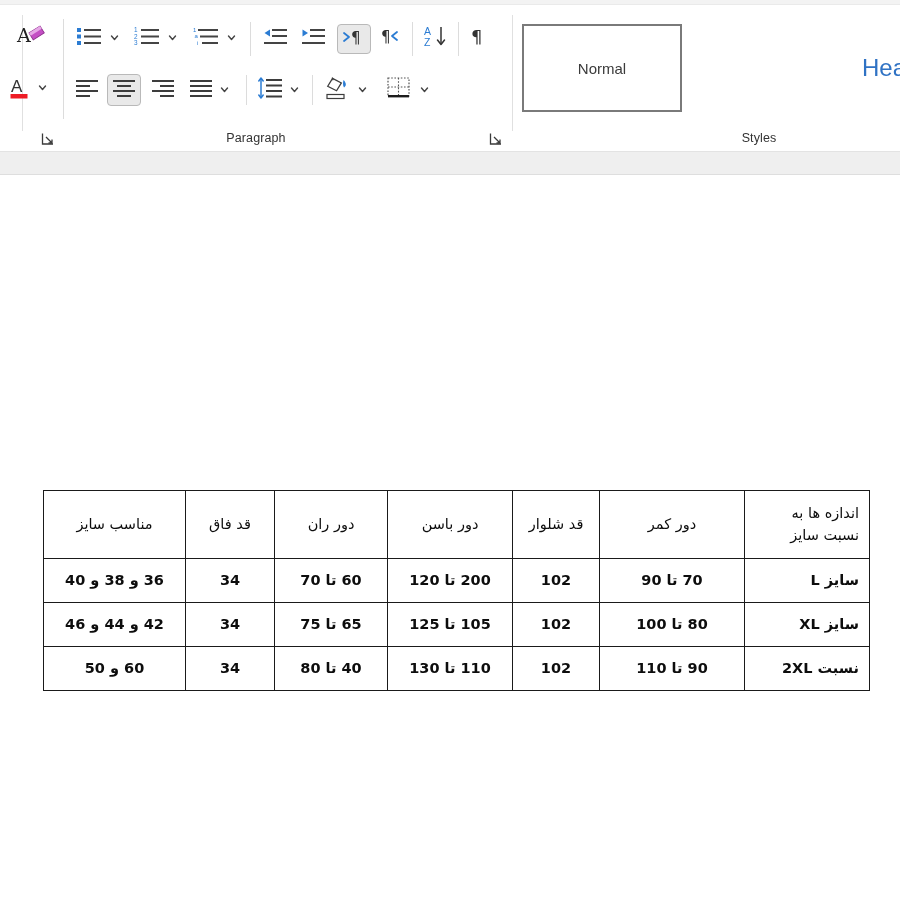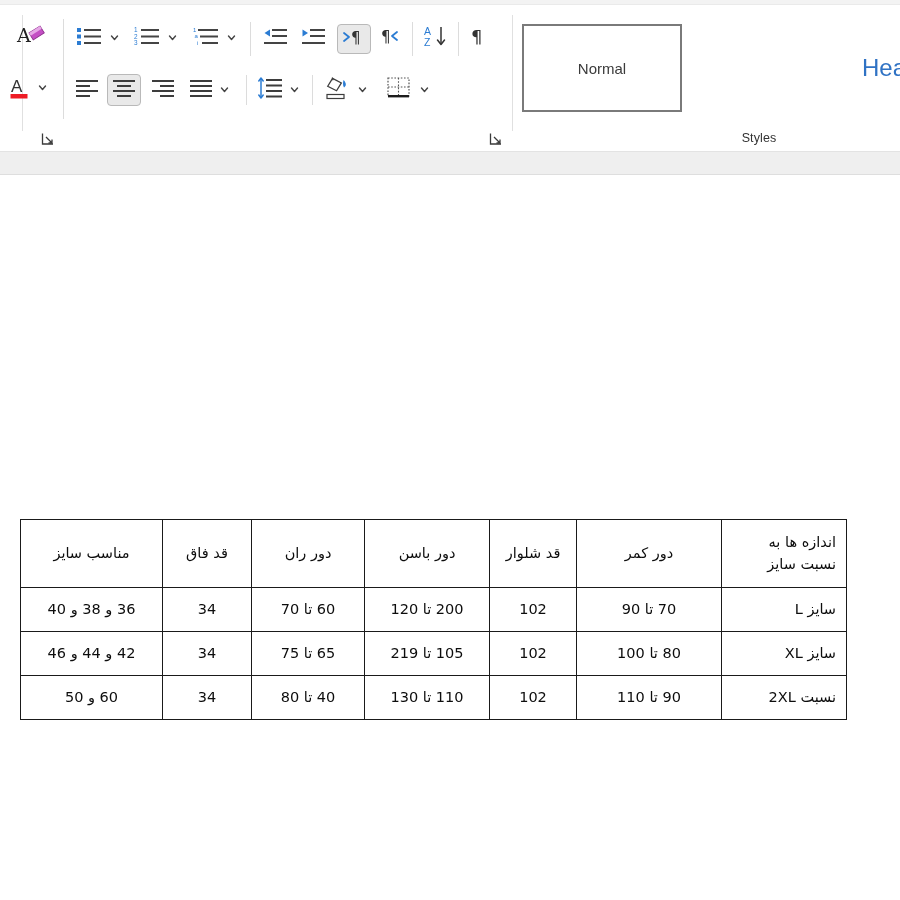--- a/index.html
+++ b/index.html
@@ -60,38 +60,37 @@
     position: absolute; left: 0; top: 152px; width: 900px; height: 23px;
     background: #efefef; border-bottom: 1px solid #dedede;
   }
   #page {
     position: absolute; left: 0; top: 176px; width: 900px; height: 724px;
     background: #ffffff;
   }
 
   
   #size-table {
-    position: absolute; left: 20px; top: 314px;
+    position: absolute; left: 43px; top: 314px;
     border-collapse: collapse;
     table-layout: fixed;
     direction: rtl;
-    margin-top: 29px;
   }
   #size-table td {
     border: 1px solid #1a1a1a;
     font-size: 14.5px;
     color: #0d0d0d;
     padding: 4px 8px;
     text-align: center;
     vertical-align: middle;
     line-height: 1.45;
     font-family: "DejaVu Sans", "Liberation Sans", sans-serif;
   }
   #size-table tr.hdr td { height: 68px; }
-  #size-table tr.body td { height: 44px; }
+  #size-table tr.body td { height: 44px; font-weight: bold; }
   #size-table td.size-col { text-align: right; padding-right: 10px; }
 
   .c0 { width: 125px; }  
   .c1 { width: 145px; }  
   .c2 { width: 87px;  }  
   .c3 { width: 125px; }  
   .c4 { width: 113px; }  
   .c5 { width: 89px;  }  
   .c6 { width: 142px; }  
 </style>
@@ -357,20 +356,21 @@
         <path d="M3.5 9 L6.5 12.5 L9.5 9" fill="none" stroke="#444" stroke-width="1.4" stroke-linecap="round" stroke-linejoin="round"></path>
       </svg>
     </div>
 
     <div class="launcher" style="left:41px; top:127px;">
       <svg width="14" height="14" viewBox="0 0 14 14">
         <path d="M1.5 1.5 L1.5 12 L12 12" fill="none" stroke="#3a3a3a" stroke-width="1.3"></path>
         <path d="M5 5 L11 11 M11 7.5 L11 11 L7.5 11" fill="none" stroke="#3a3a3a" stroke-width="1.3"></path>
       </svg>
     </div>
+    <div class="group-label" style="left:0; width:512px;">Paragraph</div>
     <div class="launcher" style="left:489px; top:127px;">
       <svg width="14" height="14" viewBox="0 0 14 14">
         <path d="M1.5 1.5 L1.5 12 L12 12" fill="none" stroke="#3a3a3a" stroke-width="1.3"></path>
         <path d="M5 5 L11 11 M11 7.5 L11 11 L7.5 11" fill="none" stroke="#3a3a3a" stroke-width="1.3"></path>
       </svg>
     </div>
   </div>
 
   <div class="group" id="grp-styles" style="left:512px; width:388px;">
     <div class="group-sep" style="left:0px;"></div>
@@ -408,21 +408,21 @@
       <td class="c2">102</td>
       <td class="c3">200 تا 120</td>
       <td class="c4">60 تا 70</td>
       <td class="c5">34</td>
       <td class="c6">36 و 38 و 40</td>
     </tr>
     <tr class="body">
       <td class="c0 size-col">سایز   XL</td>
       <td class="c1">80 تا 100</td>
       <td class="c2">102</td>
-      <td class="c3">105 تا 219</td>
+      <td class="c3">105 تا 125</td>
       <td class="c4">65 تا 75</td>
       <td class="c5">34</td>
       <td class="c6">42 و 44 و 46</td>
     </tr>
     <tr class="body">
       <td class="c0 size-col">نسبت 2XL</td>
       <td class="c1">90 تا 110</td>
       <td class="c2">102</td>
       <td class="c3">110 تا 130</td>
       <td class="c4">40 تا 80</td>

